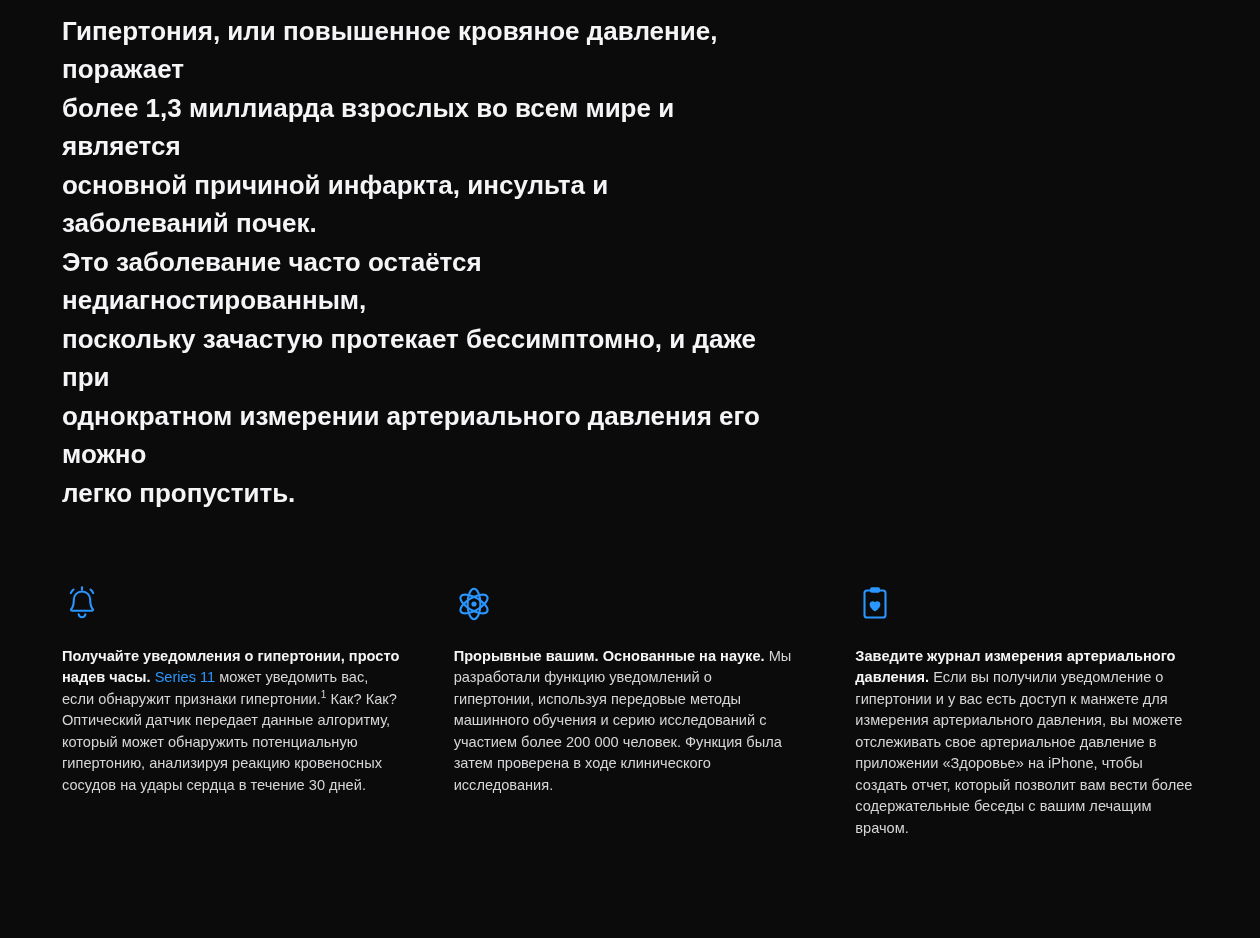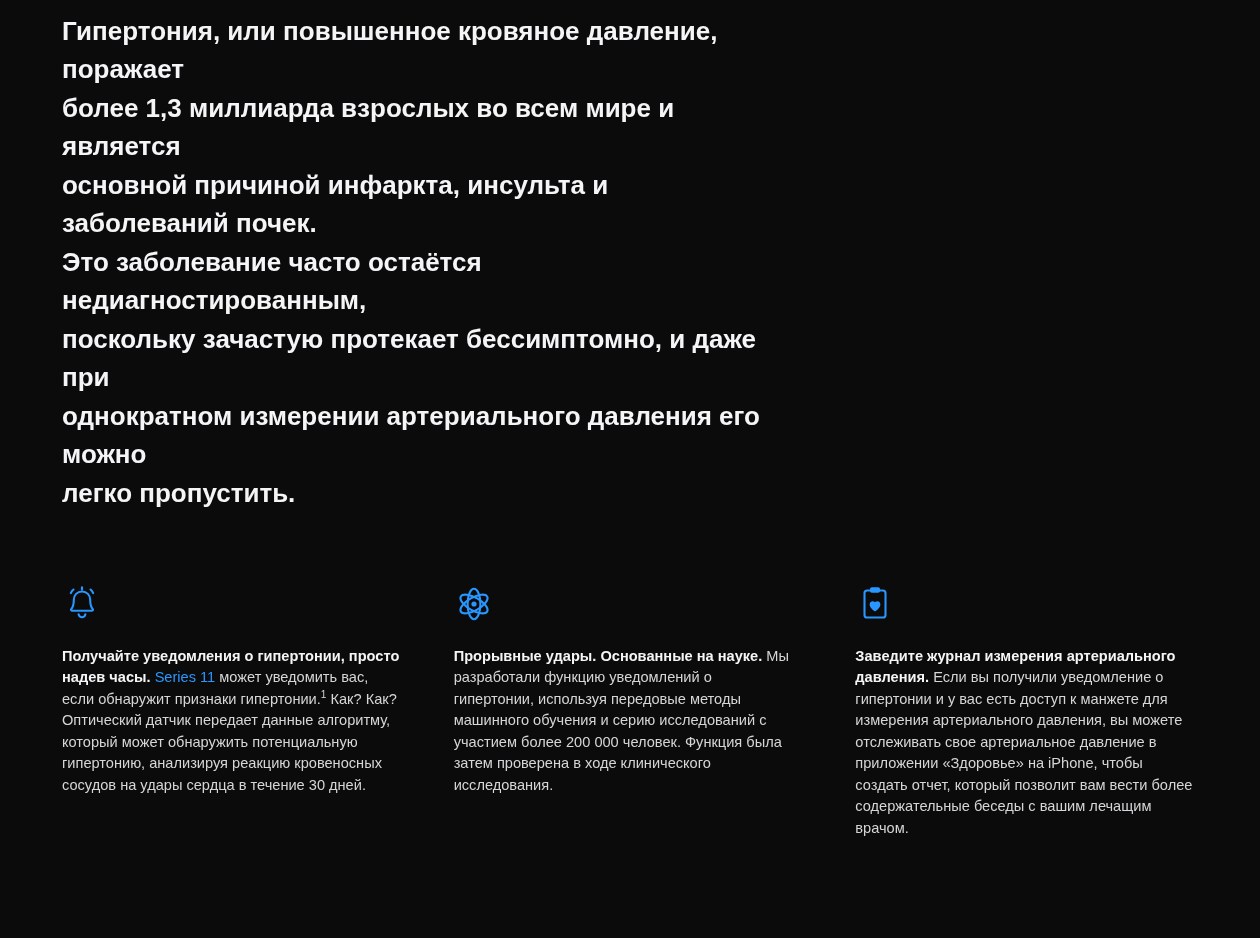--- a/index.html
+++ b/index.html
@@ -124,21 +124,21 @@
     <div class="col">
       <div class="icon-wrap">
         <svg width="40" height="40" viewBox="0 0 40 40" fill="none" xmlns="http://www.w3.org/2000/svg" aria-hidden="true">
           <ellipse cx="20" cy="20" rx="6.4" ry="15.2" stroke="#2997ff" stroke-width="2.1"></ellipse>
           <ellipse cx="20" cy="20" rx="6.4" ry="15.2" transform="rotate(60 20 20)" stroke="#2997ff" stroke-width="2.1"></ellipse>
           <ellipse cx="20" cy="20" rx="6.4" ry="15.2" transform="rotate(120 20 20)" stroke="#2997ff" stroke-width="2.1"></ellipse>
           <circle cx="20" cy="20" r="2.6" fill="#2997ff"></circle>
         </svg>
       </div>
       <div class="col-text">
-        <b>Прорывные удары. Основанные на науке.</b>
+        <b>Прорывные вашим. Основанные на науке.</b>
         <span>Мы разработали функцию уведомлений о гипертонии, используя передовые методы машинного обучения и серию исследований с участием более 200 000 человек. Функция была затем проверена в ходе клинического исследования.</span>
       </div>
     </div>
 
     <div class="col">
       <div class="icon-wrap">
         <svg width="40" height="40" viewBox="0 0 40 40" fill="none" xmlns="http://www.w3.org/2000/svg" aria-hidden="true">
           <rect x="9.5" y="6.5" width="21" height="27" rx="2.6" stroke="#2997ff" stroke-width="2.1"></rect>
           <rect x="15" y="3.2" width="10" height="5.6" rx="1.8" fill="#2997ff"></rect>
           <path d="M20 27.4s-5.4-3.3-5.4-7a3.1 3.1 0 0 1 5.4-2.1 3.1 3.1 0 0 1 5.4 2.1c0 3.7-5.4 7-5.4 7z" fill="#2997ff"></path>

